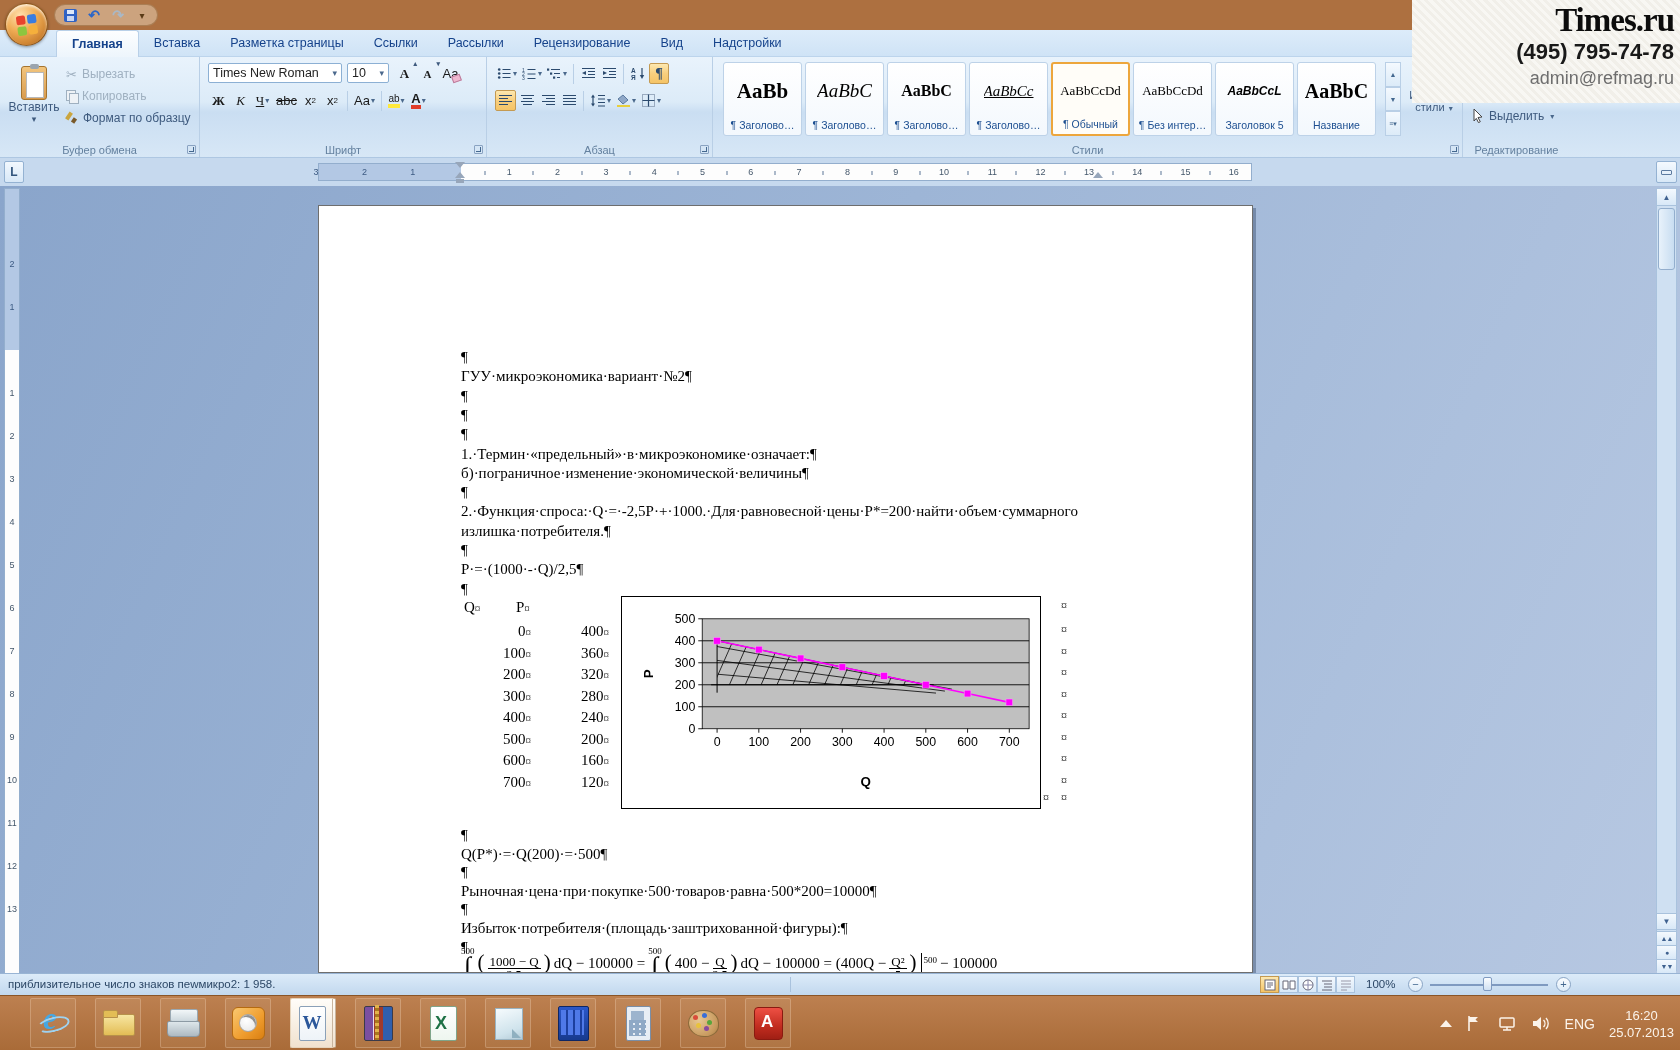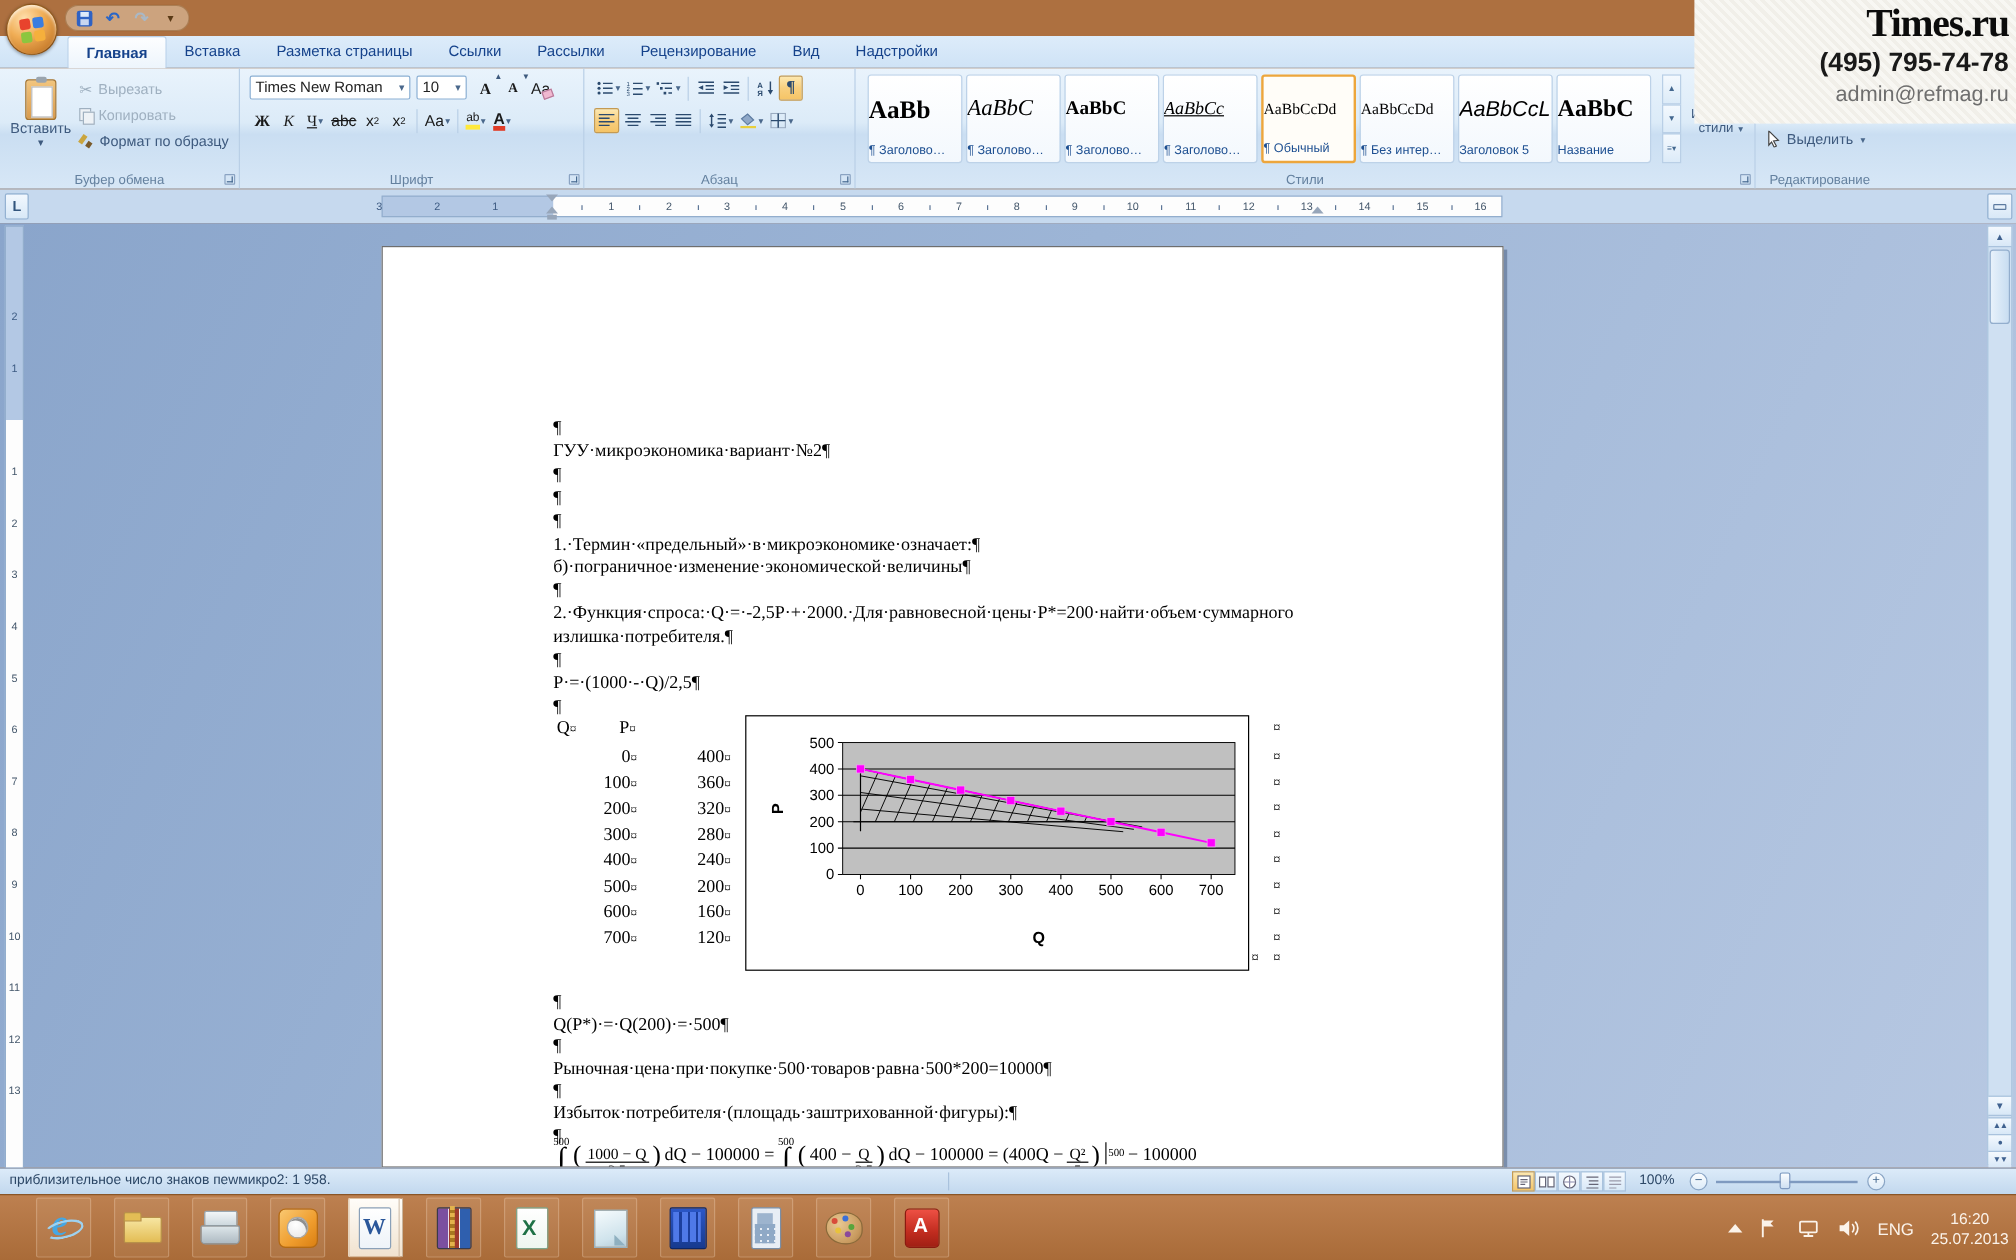--- a/index.html
+++ b/index.html
@@ -90,30 +90,30 @@
   .g-par{left:487px;width:226px;}
   .prow1{position:absolute;left:8px;top:6px;display:flex;gap:1px;align-items:center;}
   .prow2{position:absolute;left:8px;top:33px;display:flex;gap:1px;align-items:center;}
   .pbtn{height:21px;min-width:20px;padding:0 2px;display:flex;align-items:center;justify-content:center;border-radius:2px;}
   .pbtn.on,.fbtn.on{background:linear-gradient(#fde8b0,#f8cf7e 50%,#f5c466);border:1px solid #c49a52;}
   .pilg{font-family:"Liberation Serif",serif;font-size:14px;color:#2b4a6e;font-weight:bold;}
   
   .g-styles{left:713px;width:750px;}
   .stcells{position:absolute;left:10px;top:5px;display:flex;gap:3px;}
   .stcell{width:79px;height:74px;background:linear-gradient(#ffffff,#f3f8fd);border:1px solid #bdd2e8;border-radius:3px;
-    display:flex;flex-direction:column;justify-content:flex-end;padding-bottom:4px;overflow:hidden;}
+    display:flex;flex-direction:column;align-items:center;justify-content:flex-end;padding-bottom:4px;overflow:hidden;}
   .stcell.sel{border:2px solid #eda63c;background:#fffdf8;}
   .stsample{flex:1;display:flex;align-items:center;color:#000;white-space:nowrap;overflow:hidden;max-width:76px;}
   .stlabel{font-size:10.5px;color:#1d4f91;white-space:nowrap;}
   .st-h1{font-family:"Liberation Serif",serif;font-weight:bold;font-size:21px;}
   .st-h2{font-family:"Liberation Serif",serif;font-style:italic;font-size:19px;}
   .st-h3{font-family:"Liberation Serif",serif;font-weight:bold;font-size:16px;}
   .st-h4{font-family:"Liberation Serif",serif;font-style:italic;font-size:15px;text-decoration:underline;}
   .st-normal,.st-nospace{font-family:"Liberation Serif",serif;font-size:13px;}
-  .st-h5{font-weight:normal;font-style:italic;font-size:18px;}
+  .st-h5{font-weight:bold;font-style:italic;font-size:12px;}
   .st-title{font-family:"Liberation Serif",serif;font-weight:bold;font-size:20px;}
   .stscroll{position:absolute;left:672px;top:5px;width:16px;height:74px;display:flex;flex-direction:column;}
   .stsc{flex:1;border:1px solid #b9cfe6;background:linear-gradient(#f4f9fe,#dcebf8);font-size:7px;color:#44688f;
     display:flex;align-items:center;justify-content:center;}
   .chstyles{position:absolute;left:694px;top:12px;width:54px;text-align:center;font-size:11px;color:#3e5a7e;}
   .chicon{font-family:"Liberation Serif",serif;font-size:17px;font-weight:bold;color:#1a1a1a;}
   .chicon .pen{font-size:12px;color:#b8860b;}
   
   .g-edit{left:1463px;width:107px;border-right:none;}
   .selbtn{position:absolute;left:10px;top:52px;display:flex;align-items:center;gap:5px;font-size:12px;color:#3e5a7e;}
@@ -583,21 +583,21 @@
     <div class="page">
       <div id="doclines">
           <div class="dline" style="left: 142px; top: 143px;"><span class="pm">¶</span></div>
           <div class="dline" style="left: 142px; top: 162.3px;">ГУУ·микроэкономика·вариант·№2<span class="pm">¶</span></div>
           <div class="dline" style="left: 142px; top: 181.6px;"><span class="pm">¶</span></div>
           <div class="dline" style="left: 142px; top: 200.9px;"><span class="pm">¶</span></div>
           <div class="dline" style="left: 142px; top: 220.2px;"><span class="pm">¶</span></div>
           <div class="dline" style="left: 142px; top: 239.5px;">1.·Термин·«предельный»·в·микроэкономике·означает:<span class="pm">¶</span></div>
           <div class="dline" style="left: 142px; top: 258.8px;">б)·пограничное·изменение·экономической·величины<span class="pm">¶</span></div>
           <div class="dline" style="left: 142px; top: 278.1px;"><span class="pm">¶</span></div>
-          <div class="dline" style="left: 142px; top: 297.4px;">2.·Функция·спроса:·Q·=·-2,5P·+·2000.·Для·равновесной·цены·P*=200·найти·объем·суммарного</div>
+          <div class="dline" style="left: 142px; top: 297.4px;">2.·Функция·спроса:·Q·=·-2,5P·+·1000.·Для·равновесной·цены·P*=200·найти·объем·суммарного</div>
           <div class="dline" style="left: 142px; top: 316.7px;">излишка·потребителя.<span class="pm">¶</span></div>
           <div class="dline" style="left: 142px; top: 336px;"><span class="pm">¶</span></div>
           <div class="dline" style="left: 142px; top: 355.3px;">P·=·(1000·-·Q)/2,5<span class="pm">¶</span></div>
           <div class="dline" style="left: 142px; top: 374.6px;"><span class="pm">¶</span></div>
           <div class="dline" style="left: 142px; top: 621px;"><span class="pm">¶</span></div>
           <div class="dline" style="left: 142px; top: 639.6px;">Q(P*)·=·Q(200)·=·500<span class="pm">¶</span></div>
           <div class="dline" style="left: 142px; top: 658.2px;"><span class="pm">¶</span></div>
           <div class="dline" style="left: 142px; top: 676.8px;">Рыночная·цена·при·покупке·500·товаров·равна·500*200=10000<span class="pm">¶</span></div>
           <div class="dline" style="left: 142px; top: 695.4px;"><span class="pm">¶</span></div>
           <div class="dline" style="left: 142px; top: 714px;">Избыток·потребителя·(площадь·заштрихованной·фигуры):<span class="pm">¶</span></div>

